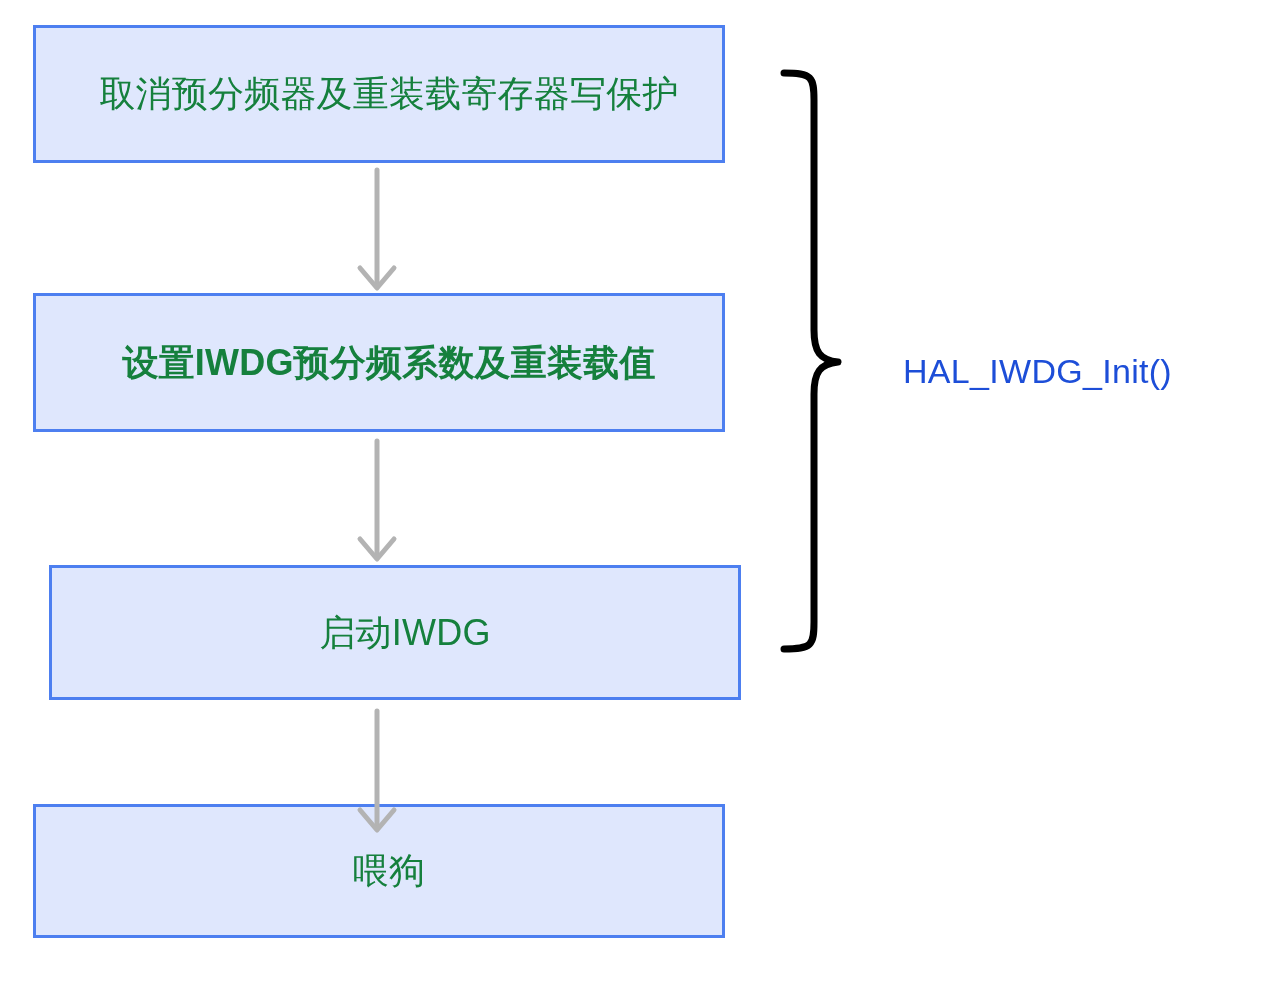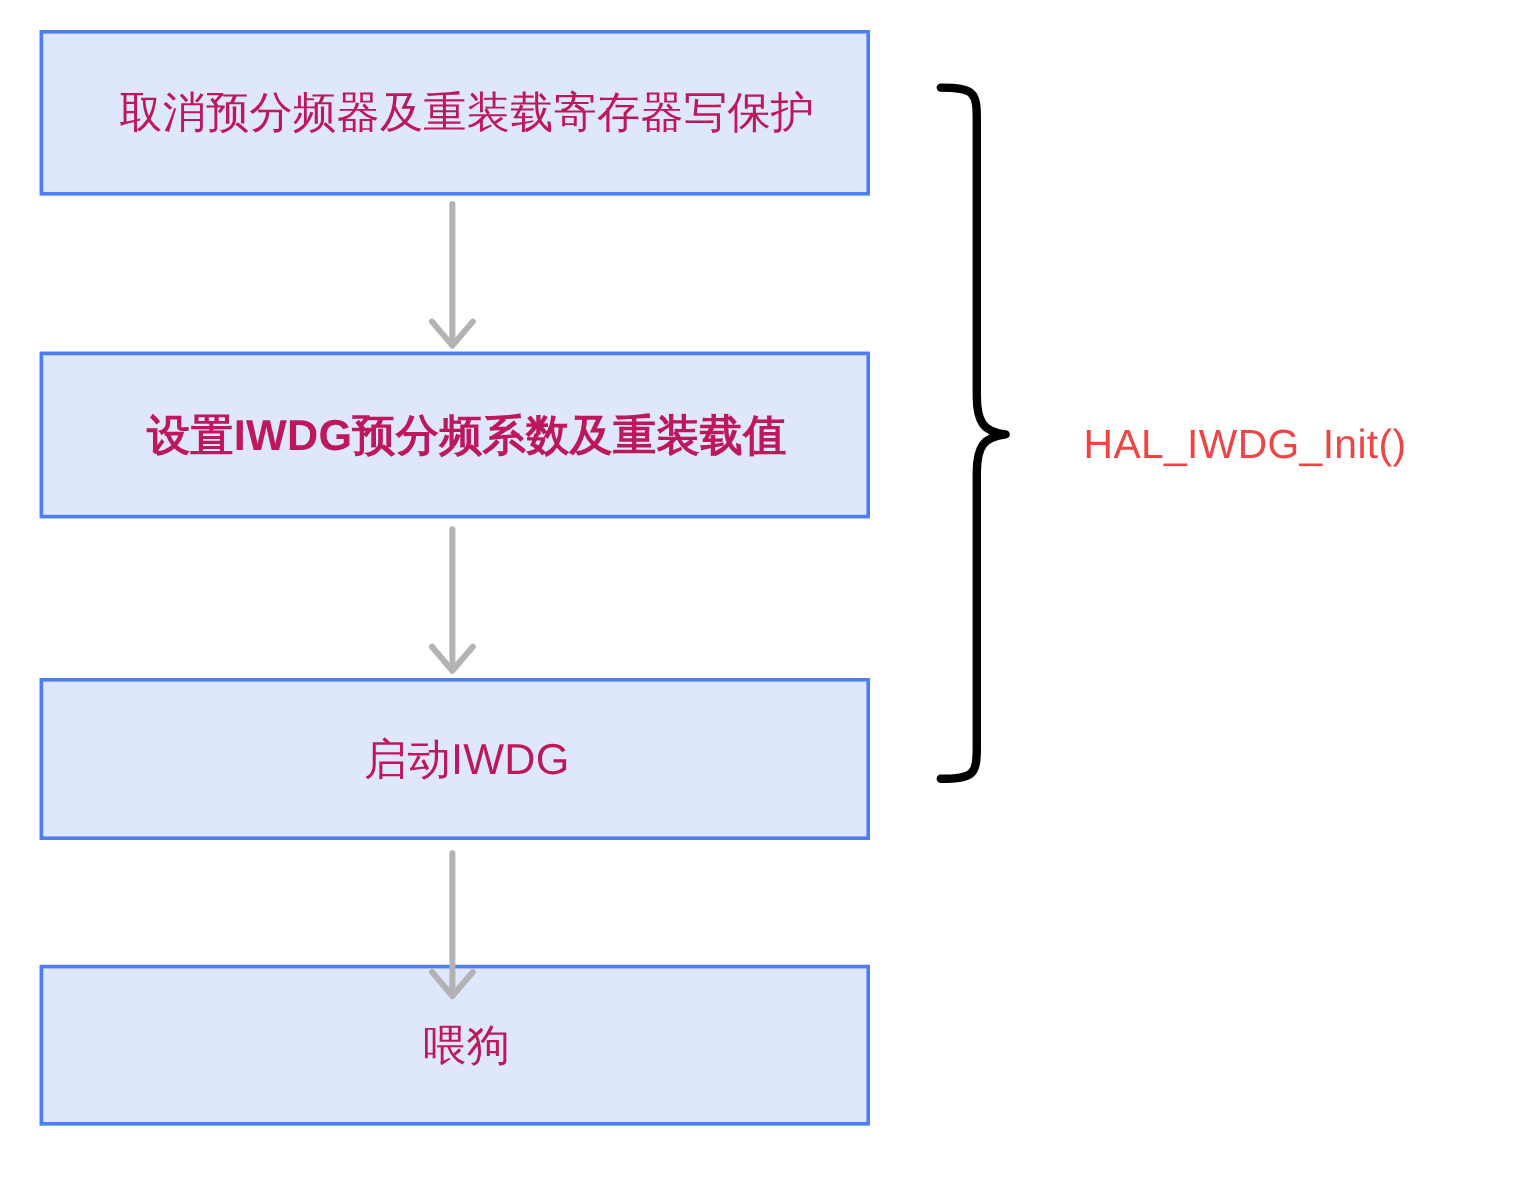--- a/index.html
+++ b/index.html
@@ -29,45 +29,45 @@
     background: #dfe7fd;
     border: 3px solid #4d7ff0;
     display: flex;
     align-items: center;
     justify-content: center;
   }
 
   .node-label {
     font-size: 36px;
     line-height: 1.15;
-    color: #be185d;
+    color: #15803d;
     text-align: right;
     letter-spacing: 0.2px;
     white-space: nowrap;
     margin-left: 20px;
   }
 
   .node-1 { left: 33px;  top: 25px;  width: 692px; height: 138px; }
   .node-2 { left: 33px;  top: 293px; width: 692px; height: 139px; font-weight: bold; }
-  .node-3 { left: 33px;  top: 565px; width: 692px; height: 135px; }
+  .node-3 { left: 49px;  top: 565px; width: 692px; height: 135px; }
   .node-4 { left: 33px;  top: 804px; width: 692px; height: 134px; }
 
   .connector-svg {
     position: absolute;
     left: 0;
     top: 0;
     width: 1266px;
     height: 998px;
     pointer-events: none;
   }
 
   .side-label {
     position: absolute;
     font-size: 34px;
-    color: #ef4444;
+    color: #1d4ed8;
     white-space: nowrap;
     letter-spacing: 0.3px;
   }
 
   .side-label-init    { left: 903px; top: 352px; }
   .side-label-refresh { left: 783px; top: 885px; }
 </style>
 </head>
 <body>
 

